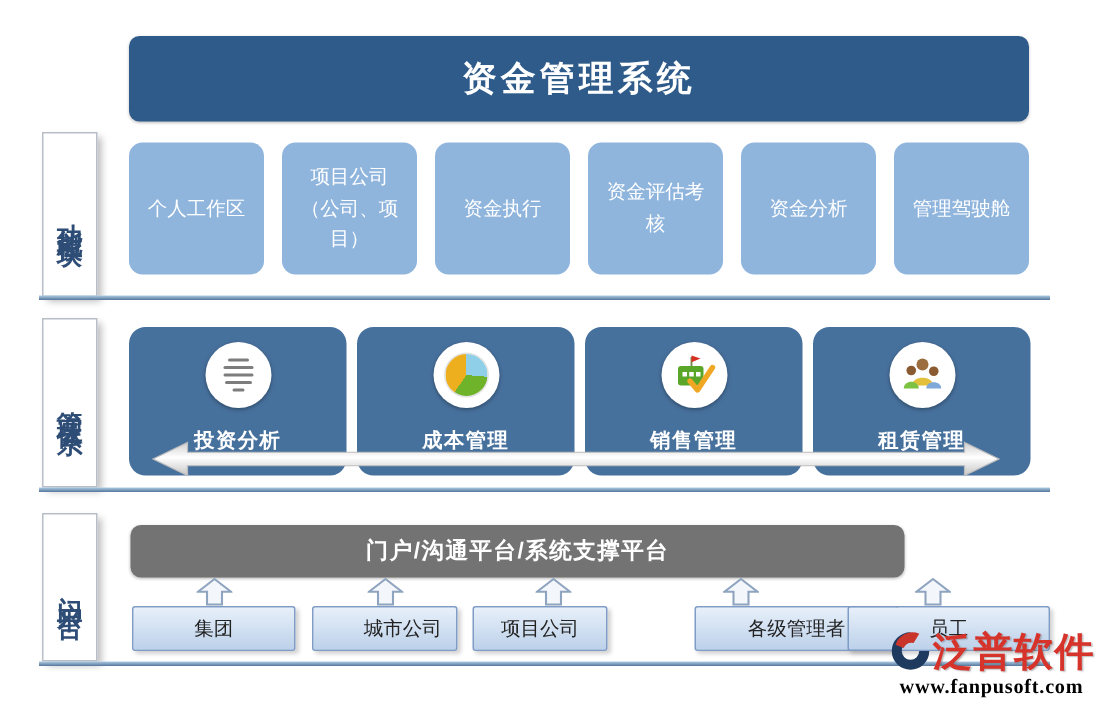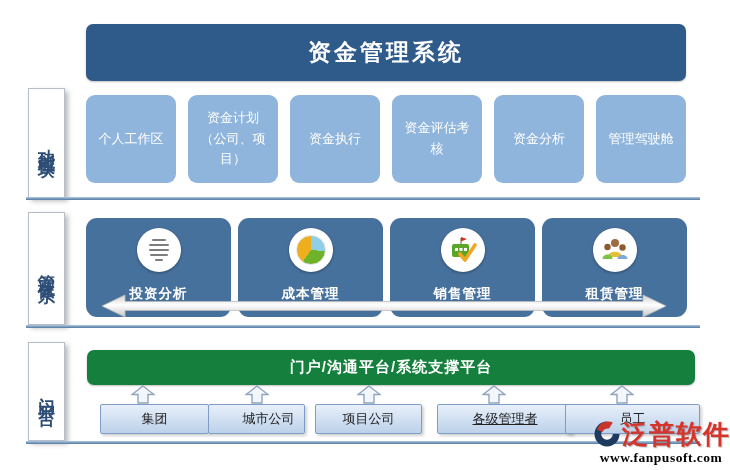--- a/index.html
+++ b/index.html
@@ -74,38 +74,38 @@
   .rows-icon i:nth-child(2){ width: 20px; }
   .rows-icon i:nth-child(3){ width: 20px; }
   .rows-icon i:nth-child(4){ width: 18px; }
   .rows-icon i:nth-child(5){ width: 8px; }
 
   
   .flow-arrow { position: absolute; left: 100px; top: 294px; }
 
   
   .portal-bar {
-    position: absolute; left: 87px; top: 350px; width: 608px; height: 35px;
-    background: #15803d; border-radius: 7px;
+    position: absolute; left: 87px; top: 350px; width: 516px; height: 35px;
+    background: #737373; border-radius: 7px;
     display: flex; align-items: center; justify-content: center;
     color: #fff; font-size: 15px; font-weight: bold; letter-spacing: 1px;
     box-shadow: 0 1px 2px rgba(0,0,0,.25);
   }
   .user-box {
     position: absolute; top: 404px; height: 30px;
     background: linear-gradient(#E8F0FA, #BCD1EA);
     border: 1px solid #7E9CC5; border-radius: 2px;
     box-shadow: 2px 2px 3px rgba(0,0,0,.18);
     display: flex; align-items: center; justify-content: center;
     color: #222; font-size: 13px;
   }
-  .u1 { left: 100px;  width: 109px; }
+  .u1 { left: 88px;  width: 109px; }
   .u2 { left: 208px; width: 97px; padding-left: 24px;  }
-  .u3 { left: 315px; width: 107px; }
-  .u4 { left: 437px; width: 136px; text-decoration: underline; }
+  .u3 { left: 315px; width: 90px; }
+  .u4 { left: 463px; width: 136px; }
   .u5 { left: 565px; width: 135px; }
 
   .up-arrow { position: absolute; top: 385px; width: 24px; height: 19px; }
   .a1 { left: 131px; } .a2 { left: 245px; } .a3 { left: 357px; } .a4 { left: 482px; } .a5 { left: 610px; }
 
   
   .brand { position: absolute; left: 592px; top: 417px; width: 138px; text-align: center; }
   .brand-top { display: flex; justify-content: flex-start; }
   .brand-name {
     color: #D6332A; font-size: 26px; font-weight: bold; letter-spacing: 1px;
@@ -128,21 +128,21 @@
   <div class="side-label label-modules">功能模块</div>
   <div class="side-label label-systems">管理体系</div>
   <div class="side-label label-portal">门户平台</div>
 
   <div class="divider divider1"></div>
   <div class="divider divider2"></div>
   <div class="divider divider3"></div>
 
   <div class="modules-row">
     <div class="module-box">个人工作区</div>
-    <div class="module-box">资金计划（公司、项目）</div>
+    <div class="module-box">项目公司（公司、项目）</div>
     <div class="module-box">资金执行</div>
     <div class="module-box">资金评估考核</div>
     <div class="module-box">资金分析</div>
     <div class="module-box">管理驾驶舱</div>
   </div>
 
   <div class="systems-row">
 
     <div class="system-box">
       <div class="system-circle">

